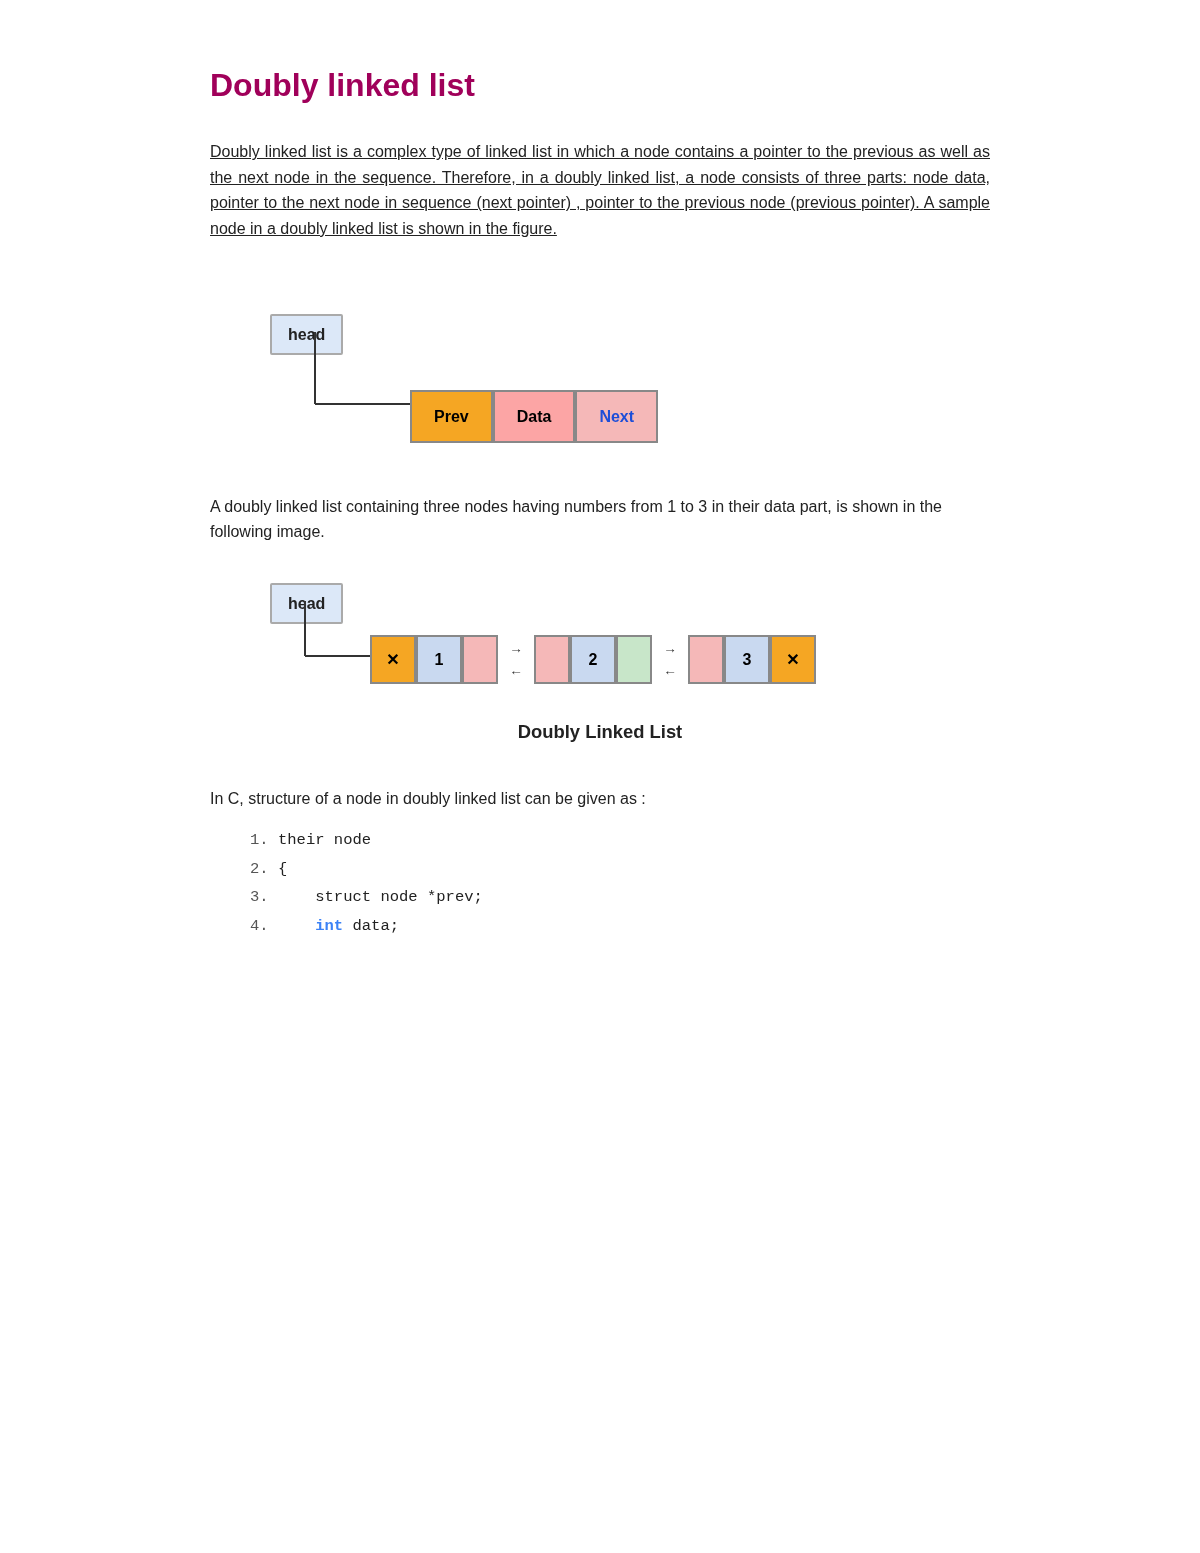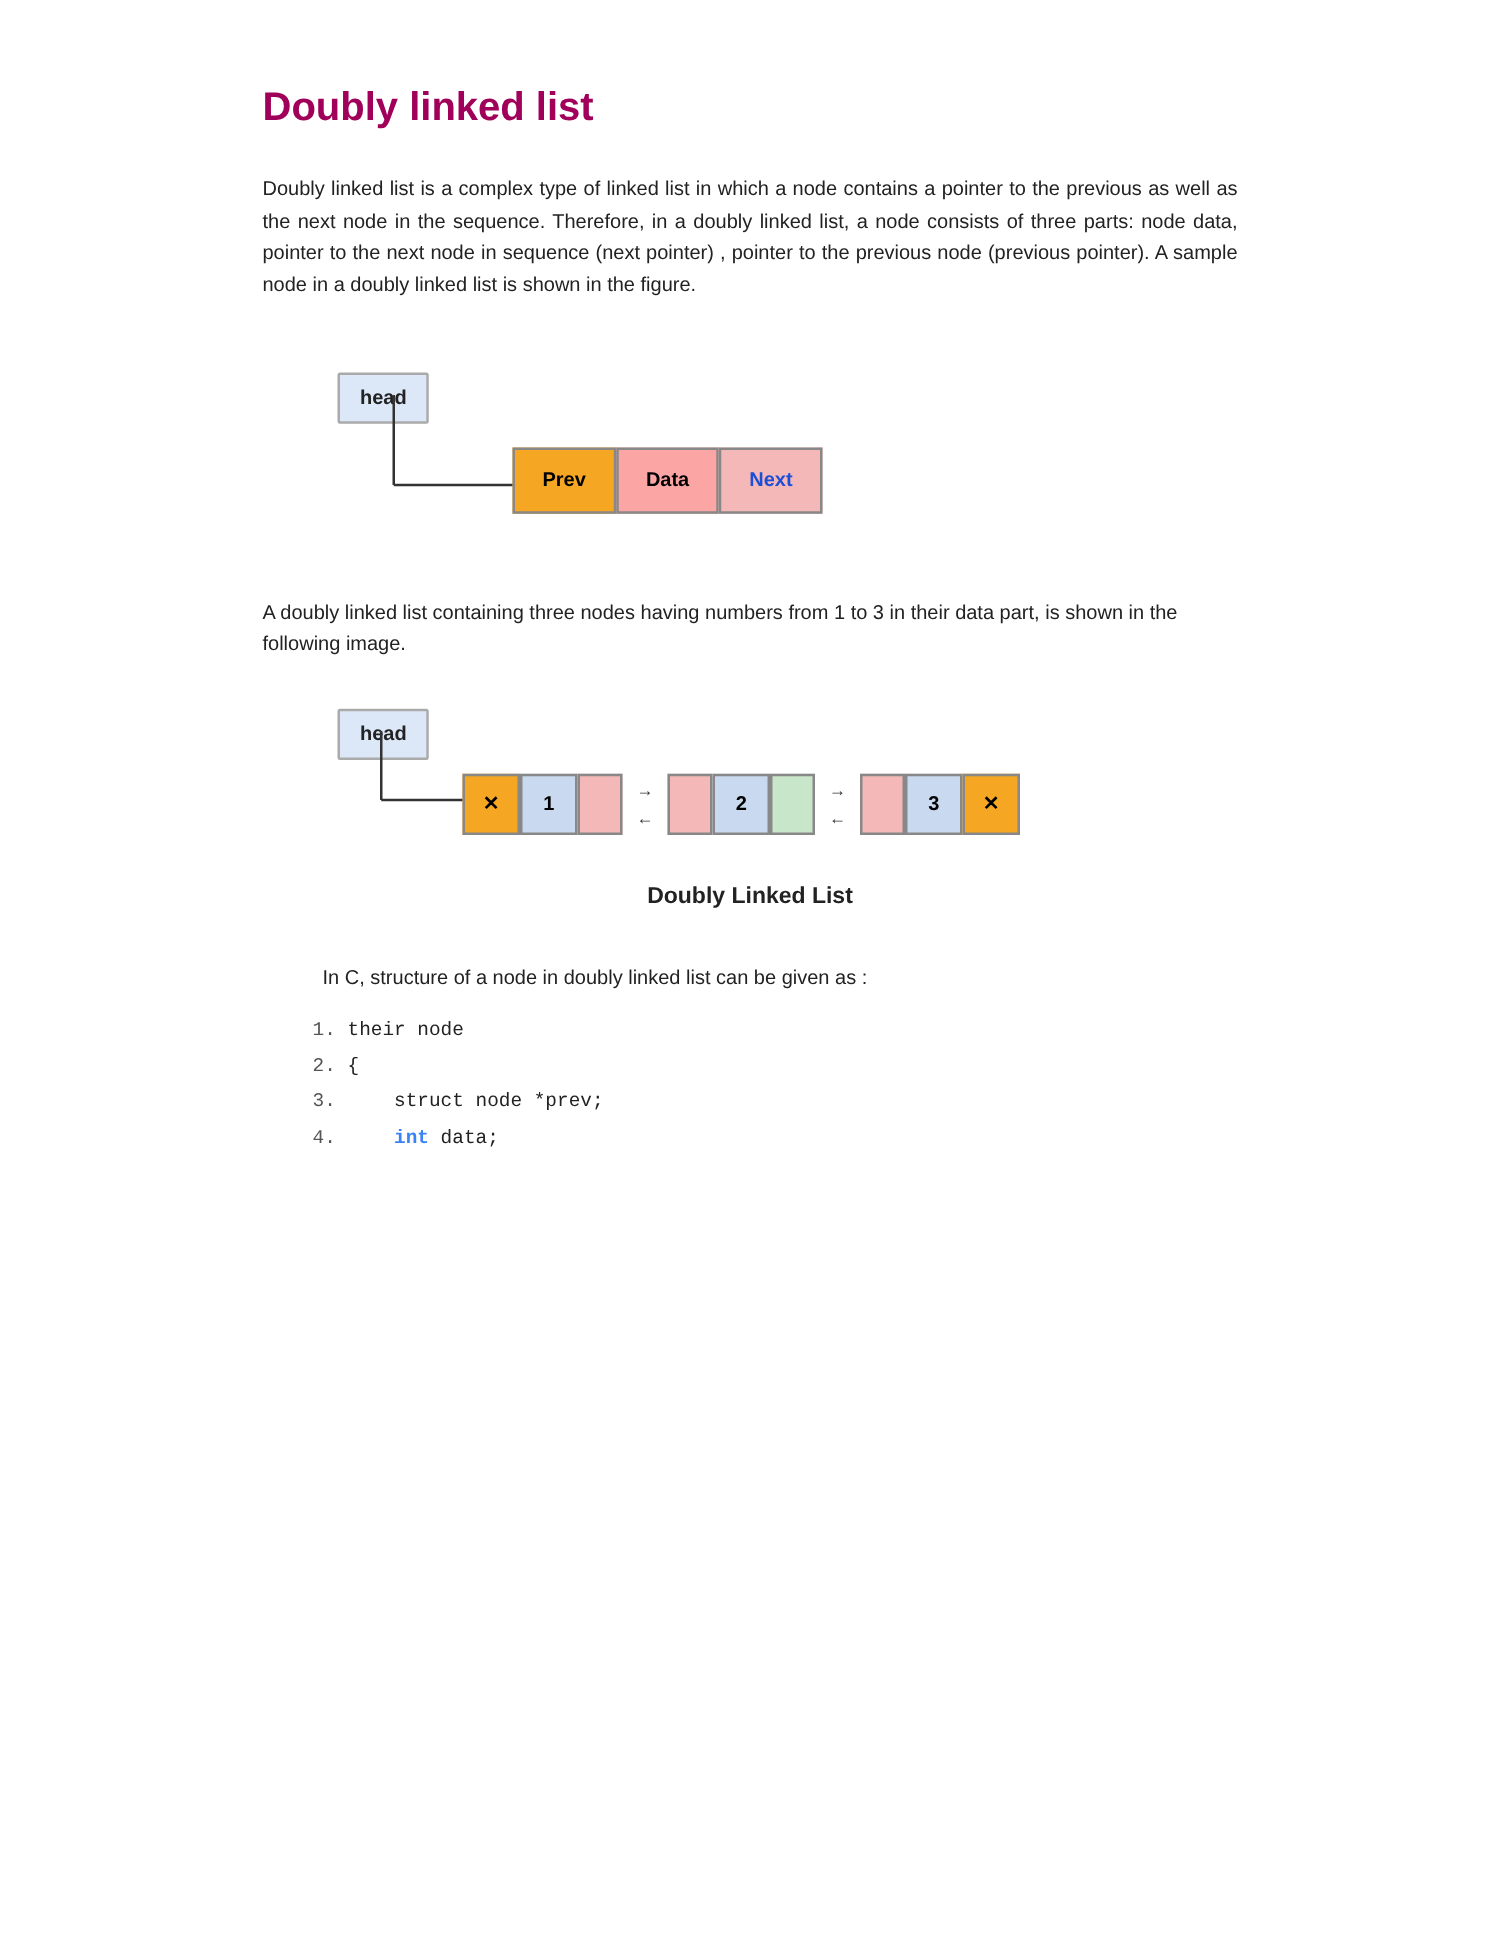--- a/index.html
+++ b/index.html
@@ -15,22 +15,23 @@
       margin: 0 auto;
       padding: 60px 40px;
     }
     h1 {
       color: #a0005a;
       font-size: 2rem;
       font-weight: 600;
       margin-bottom: 28px;
     }
     .intro-text {
-      margin-bottom: 36px;
+      margin-bottom: 52px;
       text-align: justify;
+      text-decoration: underline;
     }
     
     .diagram-section {
       margin-bottom: 40px;
     }
     .diagram-caption {
       text-align: center;
       font-weight: bold;
       font-size: 1.1rem;
       margin-top: 16px;
@@ -51,21 +52,21 @@
       background: #dce8f8;
       padding: 6px 16px;
       font-weight: bold;
       font-size: 1rem;
       border-radius: 2px;
     }
     
     .node-boxes {
       position: absolute;
       left: 200px;
-      top: 80px;
+      top: 96px;
       display: flex;
     }
     .node-cell {
       border: 2px solid #888;
       padding: 12px 22px;
       font-weight: bold;
       font-size: 1rem;
       min-width: 80px;
       text-align: center;
     }
@@ -156,21 +157,20 @@
       font-weight: bold;
       font-size: 1.15rem;
       margin-top: 14px;
       margin-bottom: 30px;
     }
     .code-section {
       margin-bottom: 20px;
     }
     .code-section p {
       margin-bottom: 16px;
-      margin-left: 48px;
     }
     .code-list {
       list-style: none;
       padding: 0;
       margin-left: 40px;
     }
     .code-list li {
       display: flex;
       margin-bottom: 4px;
     }

